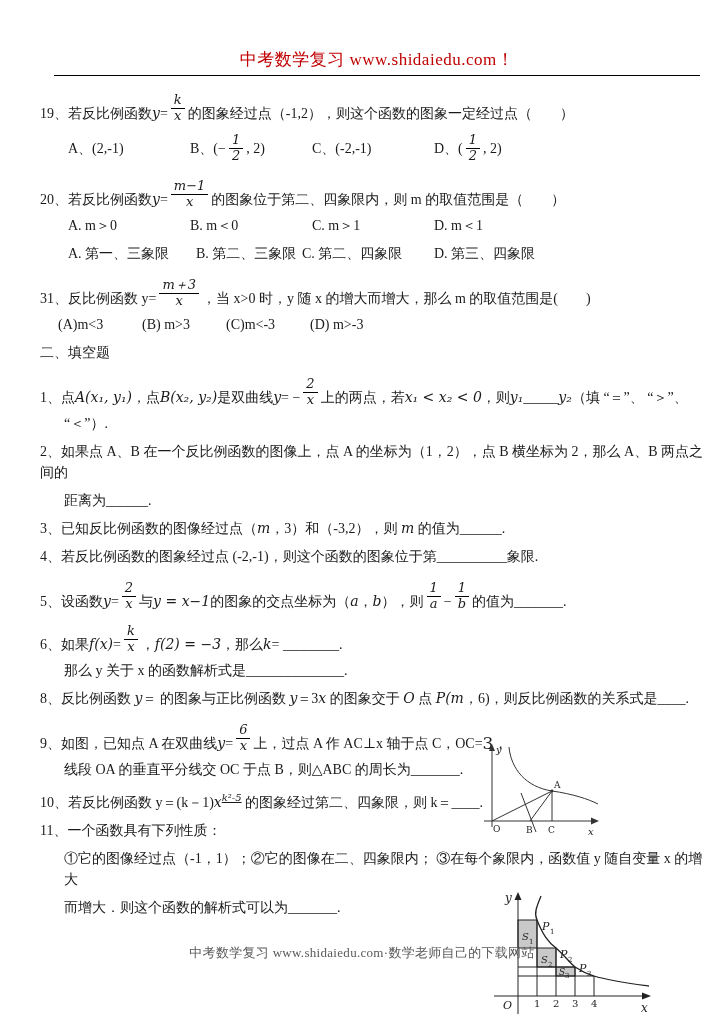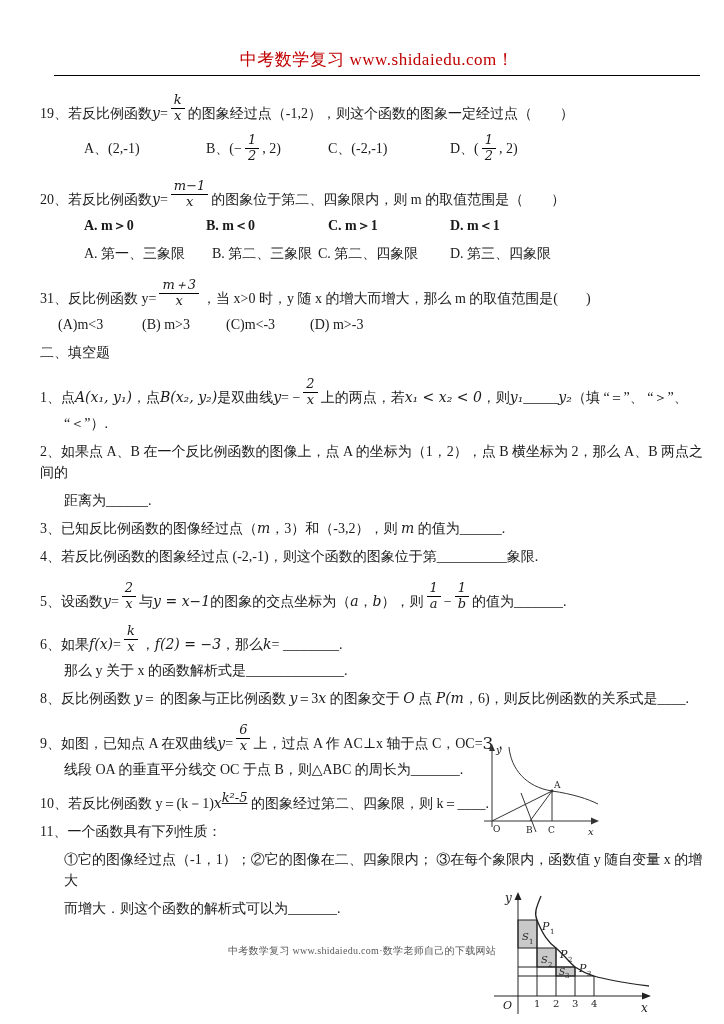--- a/index.html
+++ b/index.html
@@ -33,51 +33,51 @@
     white-space:normal;
   }
   .tall {
     display:flex;
     flex-wrap:wrap;
     align-items:flex-end;
     min-height:38px;
     margin-bottom:5px;
   }
   .ind { margin-left:24px; }
-  .opts { display:flex; flex-wrap:wrap; align-items:center; margin-left:44px; }
+  .opts { display:flex; flex-wrap:wrap; align-items:center; margin-left:28px; }
   .opt { display:inline-flex; align-items:center; }
   [data-name="q19-options"] .opt { min-width:122px; }
-  [data-name="q20-options"] .opt { min-width:122px;font-weight:bold; }
+  [data-name="q20-options"] .opt { min-width:122px; }
   [data-name="q21-options"] .opt:nth-child(1){min-width:128px;}
   [data-name="q21-options"] .opt:nth-child(2){min-width:106px;}
   [data-name="q21-options"] .opt:nth-child(3){min-width:132px;text-align:center;}
   [data-name="q22-options"] { margin-left:18px; }
   [data-name="q22-options"] .opt { min-width:84px; }
   .mi { font-style:italic; font-family:"DejaVu Serif","Liberation Serif",serif; }
   .big { font-size:17px; font-family:"DejaVu Serif",serif; }
   .frac {
     display:inline-flex;
     flex-direction:column;
     align-items:center;
     vertical-align:middle;
     margin:0 3px;
     font-style:italic;
     font-family:"DejaVu Serif","Liberation Serif",serif;
     font-size:13px;
     line-height:1.15;
   }
   .frac .n { border-bottom:1px solid #000; padding:0 3px; text-align:center; }
   .frac .d { padding:0 3px; text-align:center; }
-  sup { font-size:13px; font-style:italic; font-family:"DejaVu Serif",serif;text-decoration:underline; }
+  sup { font-size:10px; font-style:italic; font-family:"DejaVu Serif",serif;text-decoration:underline; }
   .footer {
     position:absolute;
     left:0; top:944px; width:724px;
     text-align:center;
     color:#595959;
-    font-size:10px;
+    font-size:13px;
     letter-spacing:0.3px;
   }
   .fig { position:absolute; }
   #fig1 { left:478px; top:741px; }
   #fig2 { left:486px; top:888px; }
   svg text {
     font-family:"DejaVu Serif","Liberation Serif",serif;
     fill:#222;
   }
 </style>

